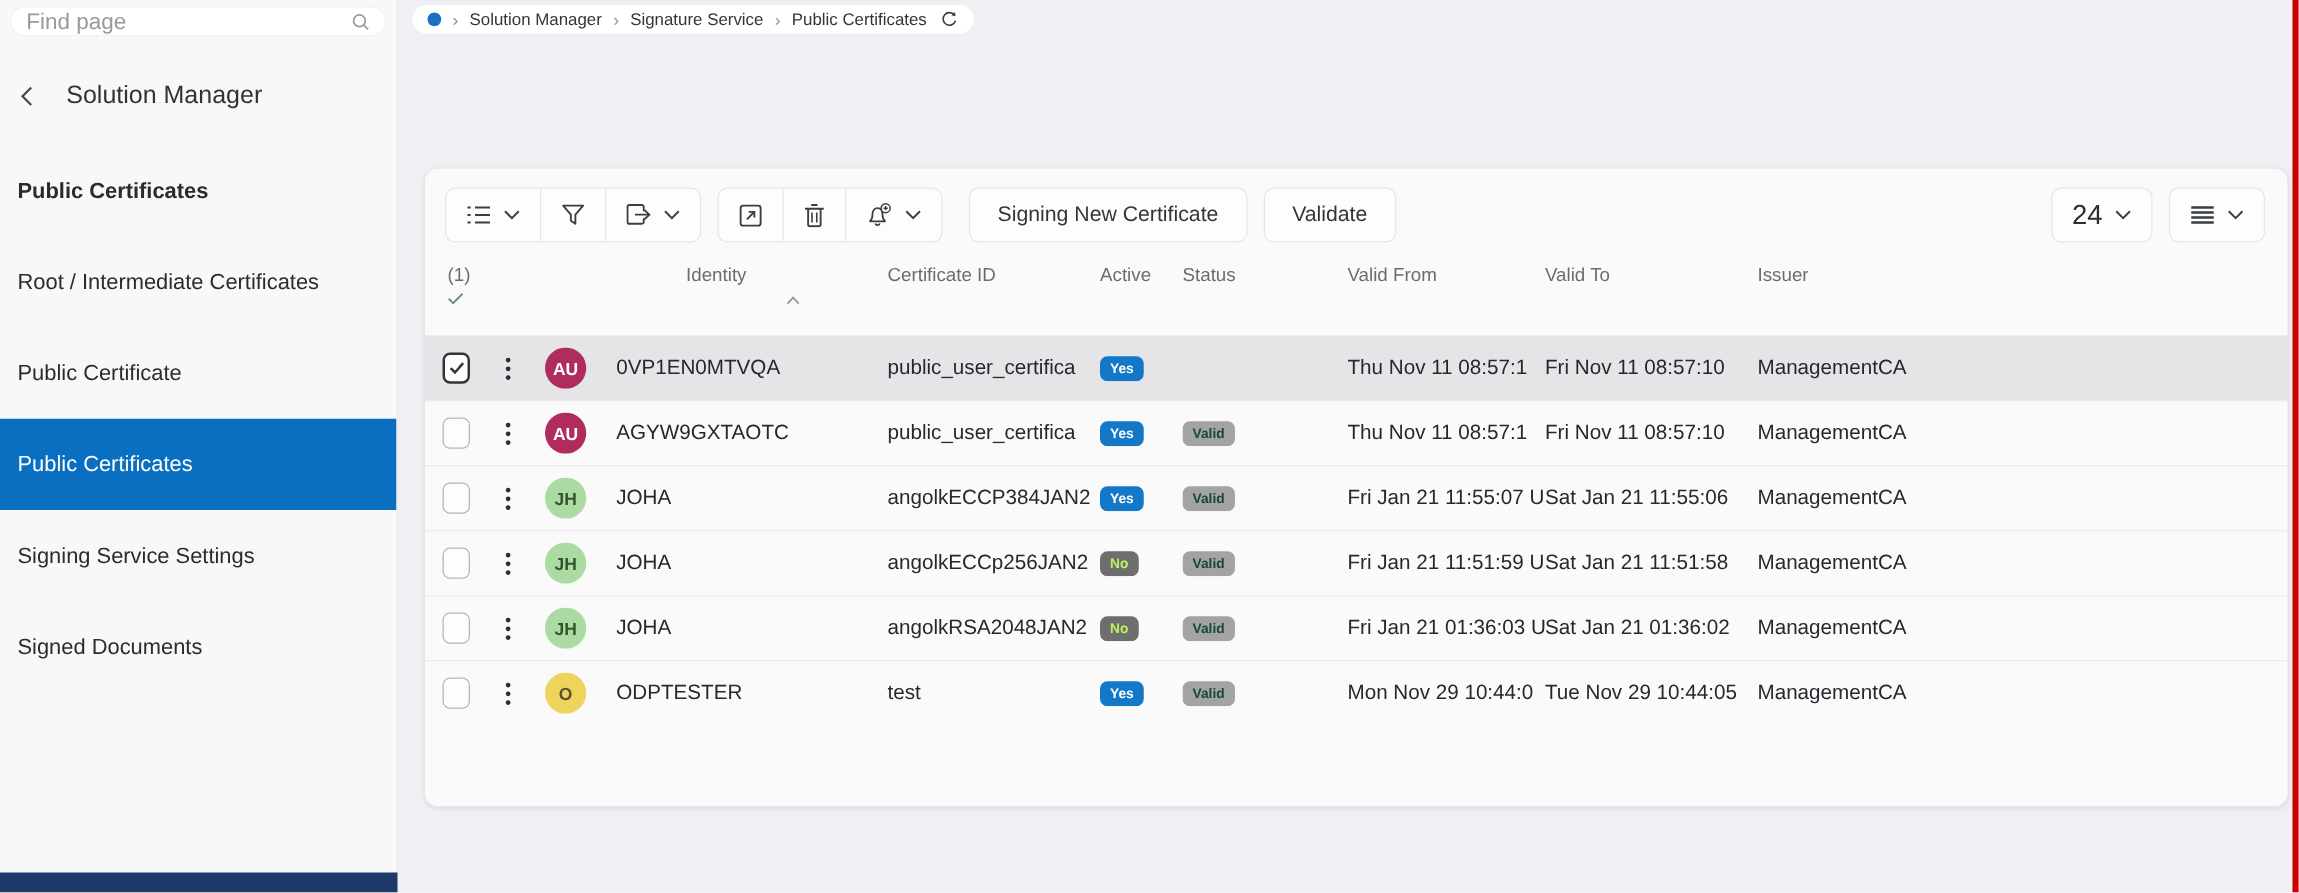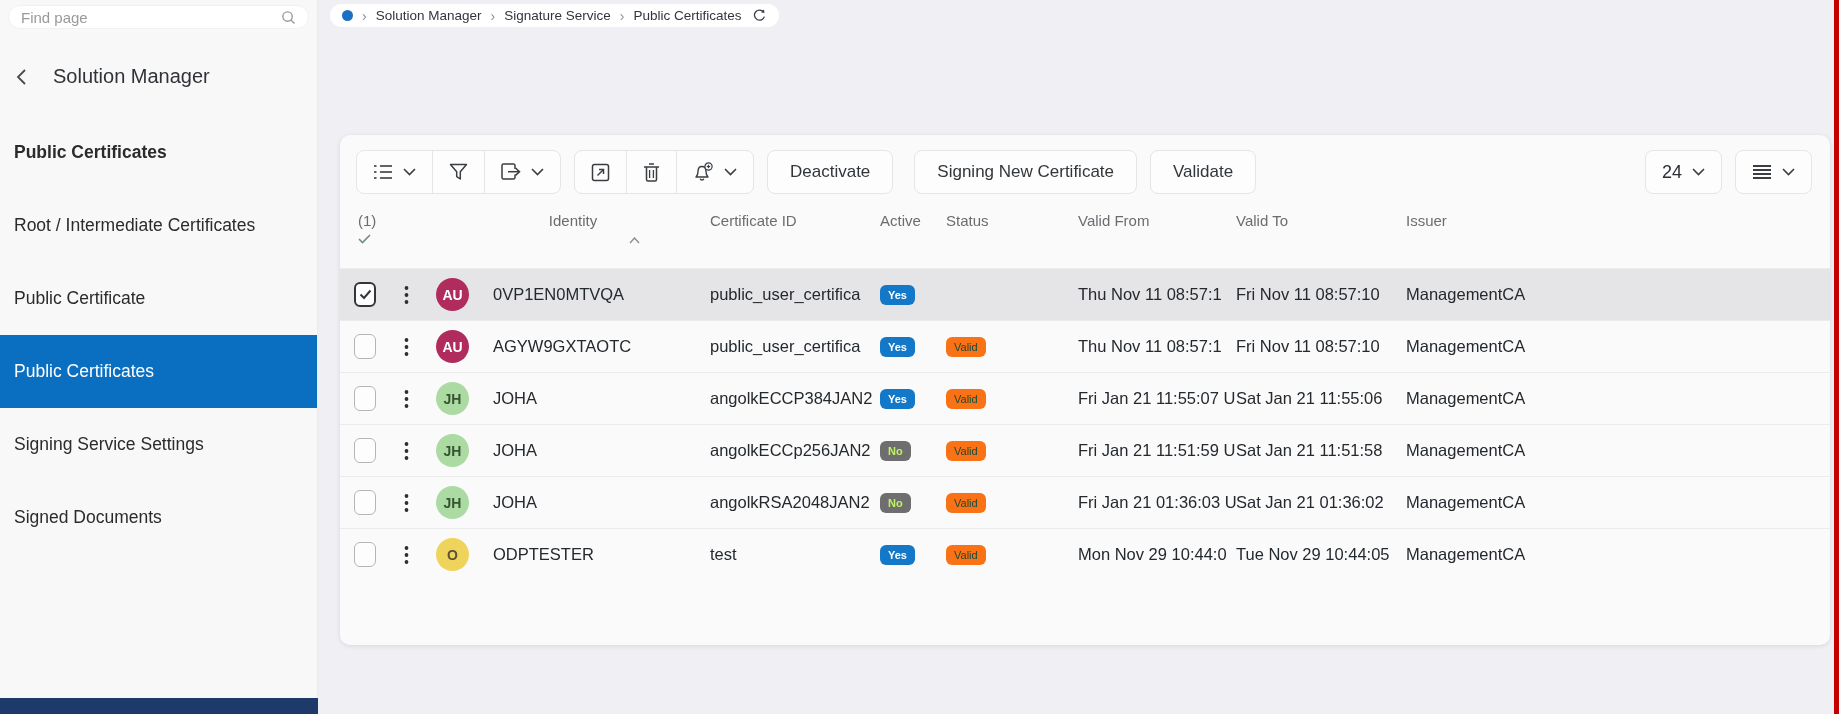--- a/index.html
+++ b/index.html
@@ -16,21 +16,21 @@
   
   .sidebar {
     position:absolute; left:0; top:0; width:318px; height:714px;
     background:#F8F8F8; border-right:1px solid #ECECEC; z-index:5;
   }
   .side-search {
     margin:5px 8px 0 8px; height:24px; background:#FFFFFF; border:1px solid #F1F1F1;
     border-radius:13px; display:flex; align-items:center; padding:0 12px; gap:8px;
   }
   .side-search input {
-    border:none; outline:none; flex:1; font-family:inherit; font-size:15px; color:#444; background:transparent;
+    border:none; outline:none; flex:1; font-family:inherit; font-size:18px; color:#444; background:transparent;
   }
   .side-search input::placeholder { color:#9A9A9A; }
   .side-head { display:flex; align-items:center; gap:26px; padding:0 16px; margin-top:36px; }
   .side-head .back { cursor:pointer; display:flex; align-items:center; }
   .side-head .back-label { font-size:20px; color:#2F3237; }
   .side-menu { list-style:none; margin-top:28px; }
   .side-item {
     display:flex; align-items:center; height:73px; padding:0 14px;
     font-size:17.5px; color:#2B2B2B; cursor:pointer;
   }
@@ -64,21 +64,21 @@
     display:flex; align-items:center; justify-content:center; gap:10px;
     padding:0 16px; border-right:1px solid #E6E6E6; cursor:pointer; color:#32363A;
   }
   .tb-btn:last-child { border-right:none; }
   .text-btn {
     height:44px; background:#FDFDFD; border:1px solid #E6E6E6; border-radius:8px;
     padding:0 22px; font-family:inherit; font-size:17px; color:#32363A; cursor:pointer;
   }
   .text-btn.import { margin-left:8px; }
   .tb-spacer { flex:1; }
-  .pagesize-label { font-size:18px; color:#2B2F33; }
+  .pagesize-label { font-size:22px; color:#2B2F33; }
   .icon { display:block; }
 
   
   .grid-cols {
     display:grid;
     grid-template-columns:44px 40px 274px 170px 66px 132px 158px 170px 1fr;
     align-items:center; padding-left:12px;
   }
   .thead-row { align-items:start; height:58px; margin-top:16px; color:#6A6D70; font-size:15px; }
   .hcell { padding-top:2px; }
@@ -99,21 +99,21 @@
   .id-cell { display:flex; align-items:center; gap:24px; }
   .avatar {
     width:33px; height:33px; border-radius:50%; display:flex; align-items:center; justify-content:center;
     font-size:14px; font-weight:600; flex:0 0 33px;
   }
   .badge {
     display:inline-block; padding:4px 8px 3px 8px; border-radius:6px; font-size:11px; font-weight:700; line-height:1.2;text-align:center;
   }
   .badge.yes { background:#1478C8; color:#FFFFFF; }
   .badge.no  { background:#6E6E6E; color:#bef264; }
-  .badge.valid { background:#f97316; color:#164A36; font-weight:400; }
+  .badge.valid { background:#a3a3a3; color:#164A36; font-weight:700; }
 </style>
 </head>
 <body>
 
 <div class="sidebar">
   <div class="side-search">
     <input type="text" placeholder="Find page" style="">
     <svg class="icon" width="15" height="15" viewBox="0 0 16 16">
       <circle cx="7" cy="7" r="5" fill="none" stroke="#9A9A9A" stroke-width="1.5"></circle>
       <line x1="10.6" y1="10.6" x2="14.4" y2="14.4" stroke="#9A9A9A" stroke-width="1.5"></line>
@@ -230,21 +230,20 @@
             <circle cx="15.5" cy="4.5" r="3.6" fill="#FDFDFD" stroke="#3A3E42" stroke-width="1.2"></circle>
             <line x1="15.5" y1="2.8" x2="15.5" y2="6.2" stroke="#3A3E42" stroke-width="1.2"></line>
             <line x1="13.8" y1="4.5" x2="17.2" y2="4.5" stroke="#3A3E42" stroke-width="1.2"></line>
           </svg>
           <svg class="icon" width="13" height="8" viewBox="0 0 13 8">
             <polyline points="1,1 6.5,6.5 12,1" fill="none" stroke="#3A3E42" stroke-width="1.6"></polyline>
           </svg>
         </div>
       </div>
 
-      <button class="text-btn">Deactivate</button>
       <button class="text-btn import">Signing New Certificate</button>
       <button class="text-btn">Validate</button>
 
       <div class="tb-spacer"></div>
 
       <div class="tb-group">
         <div class="tb-btn">
           <span class="pagesize-label">24</span>
           <svg class="icon" width="13" height="8" viewBox="0 0 13 8">
             <polyline points="1,1 6.5,6.5 12,1" fill="none" stroke="#3A3E42" stroke-width="1.6"></polyline>

